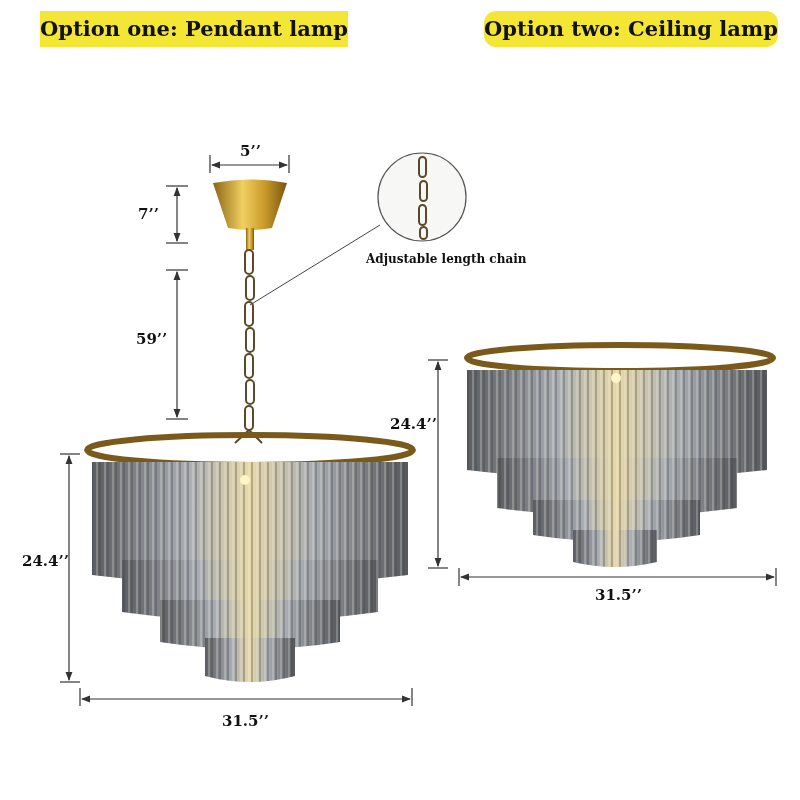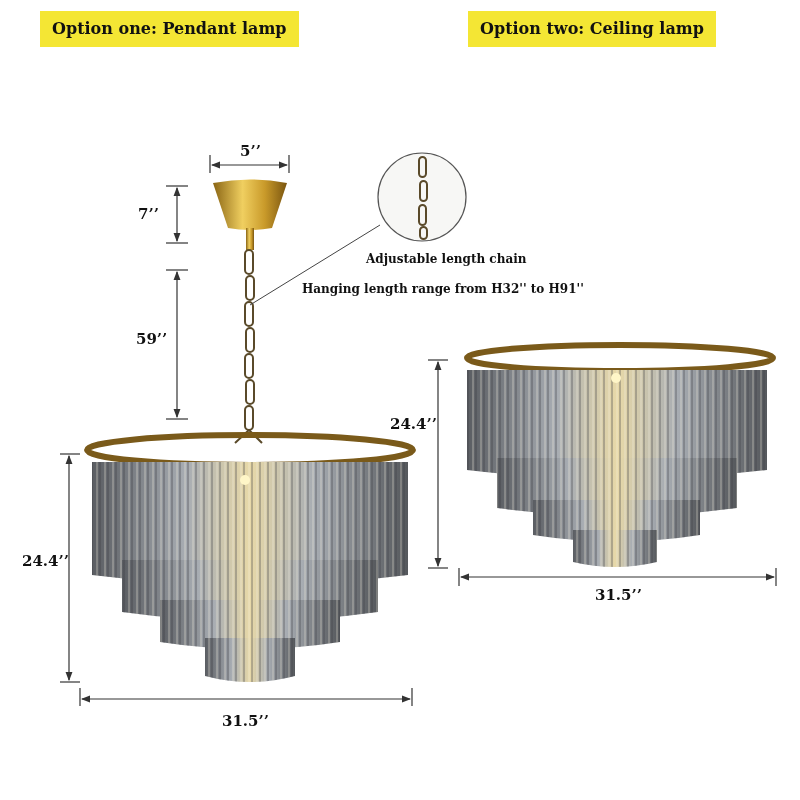--- a/index.html
+++ b/index.html
@@ -1,28 +1,28 @@
 <!DOCTYPE html>
 <html><head>
 <meta charset="utf-8">
 <style>
   html,body{margin:0;padding:0;background:#fff;}
   #canvas{position:relative;width:800px;height:800px;background:#fff;overflow:hidden;font-family:"DejaVu Serif","Liberation Serif",serif;color:#111;}
-  .banner{position:absolute;background:#f4e634;font-weight:bold;font-size:16px;line-height:36px;padding:0 12px;white-space:nowrap;}
+  .banner{position:absolute;background:#f4e634;font-weight:bold;font-size:21px;line-height:36px;padding:0 0;white-space:nowrap;}
   .lbl{position:absolute;font-size:15px;font-weight:bold;white-space:nowrap;}
   .cap{position:absolute;font-size:12px;font-weight:bold;white-space:nowrap;}
   svg{position:absolute;left:0;top:0;}
 </style>
 </head>
 <body>
 
 <div id="canvas">
 
   <div class="banner" style="left:40px;top:11px;">Option one: Pendant lamp</div>
-  <div class="banner" style="left:468px;top:11px;">Option two: Ceiling lamp</div>
+  <div class="banner" style="left:484px;top:11px;border-radius:12px;">Option two: Ceiling lamp</div>
 
   <svg width="800" height="800">
     <defs>
       <linearGradient id="brass" x1="0" x2="1">
         <stop offset="0" stop-color="#8a6514"></stop>
           <stop offset="0.4" stop-color="#f0cf60"></stop>
           <stop offset="0.7" stop-color="#c99a2a"></stop>
           <stop offset="1" stop-color="#7a5510"></stop>
       </linearGradient>
       <linearGradient id="crys" x1="0" x2="1">
@@ -123,17 +123,16 @@
     </g>
   </svg>
 
   <div class="lbl" style="left:240px;top:142px;">5’’</div>
   <div class="lbl" style="left:138px;top:205px;">7’’</div>
   <div class="lbl" style="left:136px;top:330px;">59’’</div>
   <div class="lbl" style="left:22px;top:552px;">24.4’’</div>
   <div class="lbl" style="left:222px;top:712px;">31.5’’</div>
 
   <div class="cap" style="left:366px;top:252px;">Adjustable length chain</div>
-  <div class="cap" style="left:302px;top:282px;">Hanging length range from H32'' to H91''</div>
 
   <div class="lbl" style="left:390px;top:415px;">24.4’’</div>
   <div class="lbl" style="left:595px;top:586px;">31.5’’</div>
 </div>
 
 </body></html>

